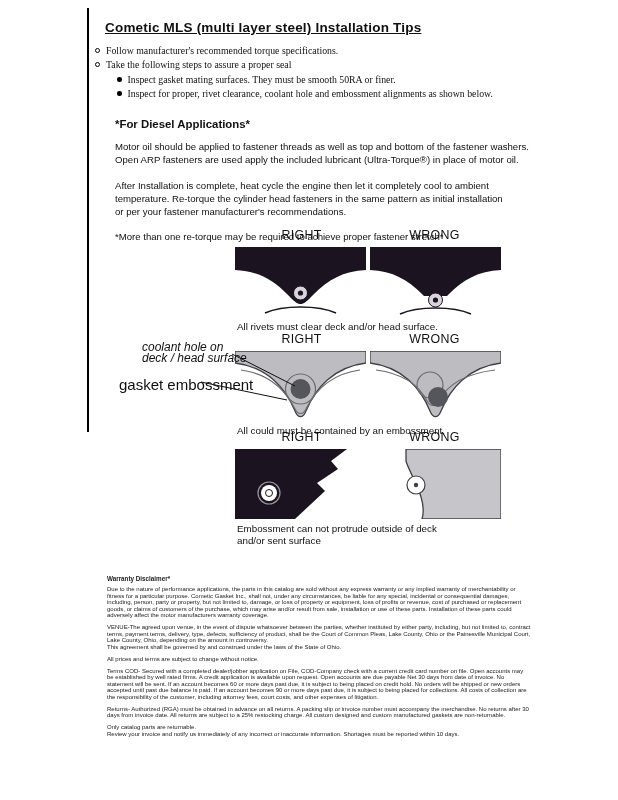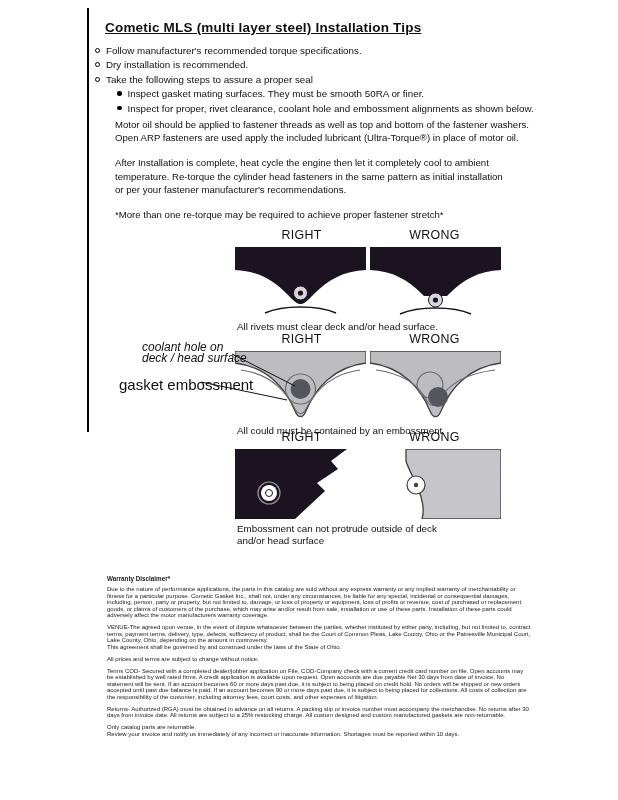--- a/index.html
+++ b/index.html
@@ -10,21 +10,21 @@
   }
   .edge-line { position:absolute; left:87px; top:8px; width:2px; height:424px; background:#000; }
 
   .title {
     position:absolute; left:105px; top:20px;
     font-size:13.5px; font-weight:bold; text-decoration:underline; letter-spacing:.2px;
     white-space:nowrap;
   }
 
   .tips { position:absolute; left:95px; top:45px; font-size:9.8px; }
-  .tip-line { display:flex; align-items:center; margin-bottom:3.4px; white-space:nowrap; }
+  .tip-line { display:flex; align-items:center; margin-bottom:3.4px; white-space:nowrap;font-family:Liberation Serif, serif; }
   .tip-line.sub { margin-left:22px; }
   .b1 { width:5px; height:5px; border:1px solid #000; border-radius:50%; margin-right:6px; flex:none; }
   .b2 { width:4.5px; height:4.5px; background:#000; border-radius:50%; margin-right:6px; flex:none; }
 
   .diesel { position:absolute; left:115px; top:118px; width:470px; font-size:9.6px; line-height:13.2px; }
   .diesel .dh { font-size:11.4px; font-weight:bold; margin-bottom:9px; }
   .diesel p { margin-bottom:12px; white-space:pre-line; }
 
   .diagrams { position:absolute; left:235px; top:224px; width:266px; height:330px; }
   .dg-row { position:absolute; left:0; width:266px; }
@@ -57,37 +57,34 @@
 
   <div class="title">Cometic MLS (multi layer steel) Installation Tips</div>
 
   <div class="tips">
     <div class="tip-line">
       <span class="b1"></span>
       <span>Follow manufacturer's recommended torque specifications.</span>
     </div>
     <div class="tip-line">
       <span class="b1"></span>
-      <span>Dry installation is recommended.</span>
-    </div>
-    <div class="tip-line">
-      <span class="b1"></span>
       <span>Take the following steps to assure a proper seal</span>
     </div>
     <div class="tip-line sub">
       <span class="b2"></span>
       <span>Inspect gasket mating surfaces.  They must be smooth 50RA or finer.</span>
     </div>
     <div class="tip-line sub">
       <span class="b2"></span>
       <span>Inspect for proper, rivet clearance, coolant hole and embossment alignments as shown below.</span>
     </div>
   </div>
 
   <div class="diesel">
+    <div class="dh">*For Diesel Applications*</div>
     <p>Motor oil should be applied to fastener threads as well as top and bottom of the fastener washers.
 Open ARP fasteners are used apply the included lubricant (Ultra-Torque®) in place of motor oil.</p>
     <p>After Installation is complete, heat cycle the engine then let it completely cool to ambient
 temperature. Re-torque the cylinder head fasteners in the same pattern as initial installation
 or per your fastener manufacturer's recommendations.</p>
     <p>*More than one re-torque may be required to achieve proper fastener stretch*</p>
   </div>
 
   <div class="diagrams">
 
@@ -160,21 +157,21 @@
         </div>
         <div class="panel">
           <svg viewBox="0 0 131 70">
             <path d="M36,0 H131 V70 H52 C58,50 40,26 36,12 Z" fill="#c6c6ca" stroke="#3f3f45" stroke-width="1.3"></path>
             <circle cx="46" cy="36" r="9" fill="#ffffff" stroke="#3f3f45" stroke-width="1.2"></circle>
             <circle cx="46" cy="36" r="2.2" fill="#3f3f45"></circle>
           </svg>
         </div>
       </div>
       <div class="dg-caption">Embossment can not protrude outside of deck
-and/or head surface</div>
+and/or sent surface</div>
     </div>
 
     <div class="row2-label1">coolant hole on
 deck / head surface</div>
     <div class="row2-label2">gasket embossment</div>
     <svg class="pointer-lines" viewBox="0 0 400 110">
       <line x1="127" y1="30" x2="190" y2="62" stroke="#101010" stroke-width="1"></line>
       <line x1="96" y1="58" x2="182" y2="76" stroke="#101010" stroke-width="1"></line>
     </svg>
 

